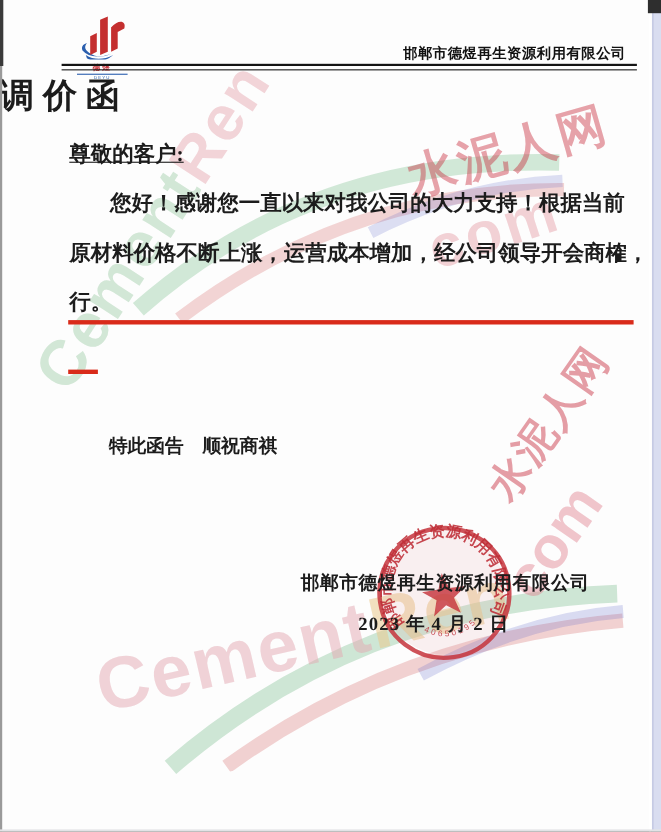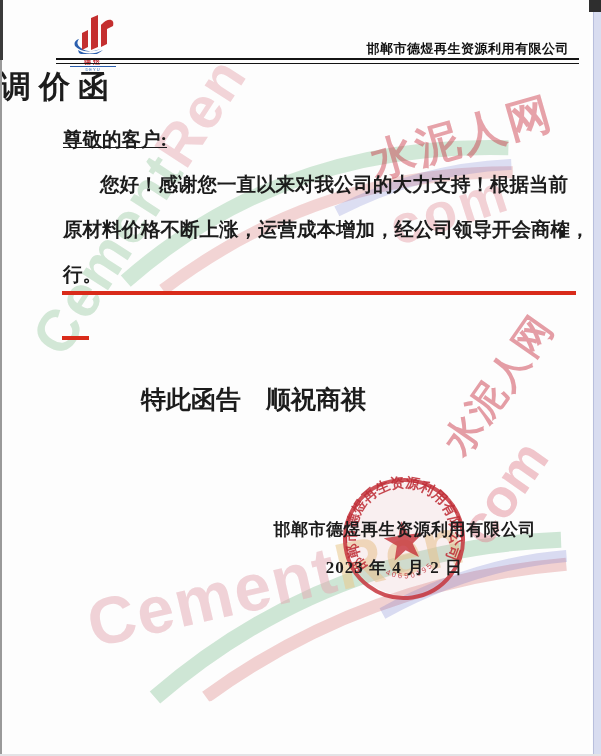--- a/index.html
+++ b/index.html
@@ -46,21 +46,21 @@
 
   .salutation{position:absolute;top:126px;left:63px;font-size:19.5px;font-weight:bold;z-index:2;text-decoration:underline;}
 
   .bodytext{position:absolute;top:162px;left:63px;right:24px;z-index:2;}
   .bodyline{height:45px;display:flex;align-items:center;font-size:19.5px;font-weight:bold;white-space:nowrap;}
   .bodyline.indent{padding-left:37px;}
 
   .underline-long{position:absolute;top:291px;left:62px;width:514px;height:4px;background:#d92b1a;z-index:2;}
   .underline-short{position:absolute;top:336px;left:62px;width:27px;height:4px;background:#d92b1a;z-index:2;}
 
-  .closing{position:absolute;top:383px;left:99px;font-size:25px;font-weight:bold;z-index:2;margin-left:42px;}
+  .closing{position:absolute;top:394px;left:99px;font-size:17px;font-weight:bold;z-index:2;}
 
   .sig-company{position:absolute;top:518px;right:65px;font-size:17px;font-weight:bold;z-index:3;letter-spacing:0.5px;}
   .sig-date{position:absolute;top:556px;right:138px;font-size:17px;font-weight:bold;z-index:3;letter-spacing:1px;font-family:Liberation Serif, serif;}
 
   .stamp{position:absolute;left:336px;top:469px;width:136px;height:136px;z-index:2;}
 </style>
 </head>
 <body>
 
 <div class="page">

